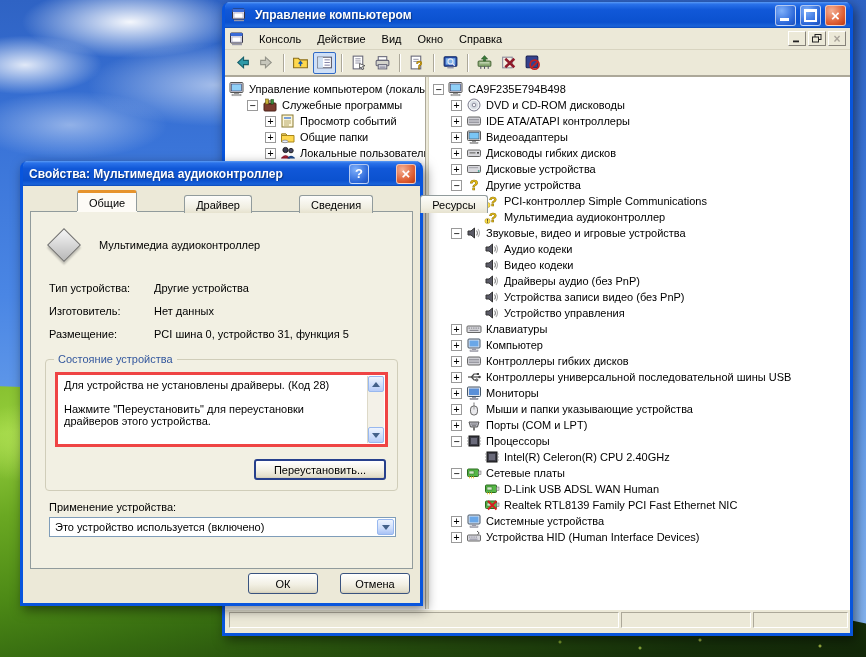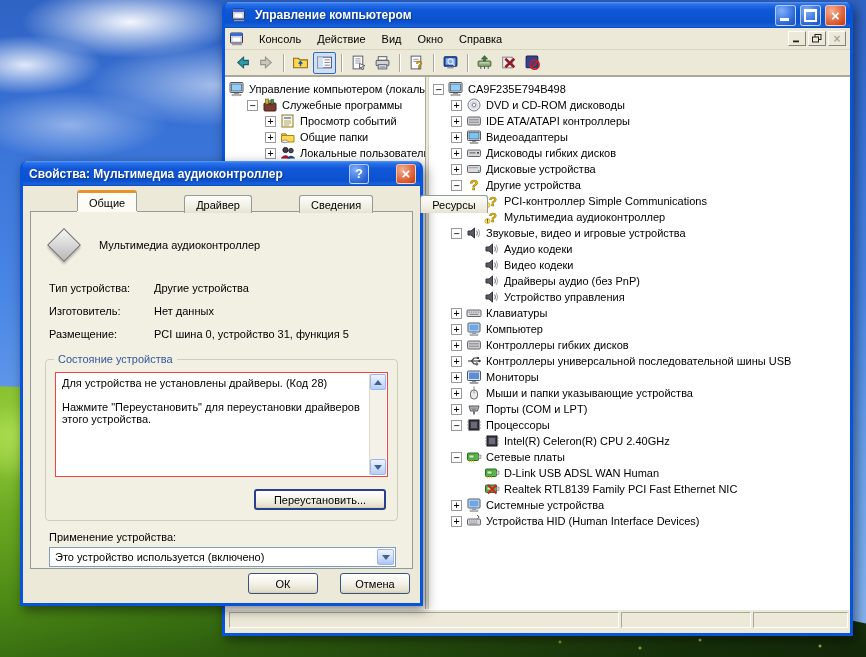--- a/index.html
+++ b/index.html
@@ -101,21 +101,21 @@
     background:linear-gradient(135deg,#f6f6f6,#b8b8b8); border:1px solid #6f6f6f; box-shadow:2px 2px 2px rgba(0,0,0,.2); }
   .dev-name { margin-left:14px; color:#000; }
 
   .fields { margin-left:4px; }
   .field-row { display:flex; height:23px; align-items:flex-start; }
   .field-label { width:105px; flex:none; }
   .field-value { flex:1; }
 
   .groupbox { position:relative; border:1px solid #d0cdb9; border-radius:4px; margin-top:8px; padding:12px 9px 10px; }
   .groupbox-title { position:absolute; top:-7px; left:8px; background:#f2f0e3; padding:0 4px; color:#33579d; }
-  .status-box { position:relative; background:#fff; border:1px solid #ef4444; height:105px; }
+  .status-box { position:relative; background:#fff; border:3px solid #ef4444; height:75px; }
   .status-text { position:absolute; left:0; top:0; right:18px; bottom:0; padding:4px 6px; white-space:pre-line; overflow:hidden; color:#000; }
   .sb { position:absolute; top:1px; right:1px; bottom:1px; width:17px; background:#f3f1e8; border-left:1px solid #ddd9c8; }
   .sb-btn { position:absolute; left:0; width:16px; height:16px; border:1px solid #98b8ef; border-radius:2px;
     background:linear-gradient(180deg,#eef4fe,#cdddfb 60%,#b8cdf8); display:flex; align-items:center; justify-content:center; }
   .sb-up { top:0; } .sb-down { bottom:0; }
   .arr { width:0; height:0; border-left:4px solid transparent; border-right:4px solid transparent; }
   .arr.up { border-bottom:5px solid #44618a; } .arr.down { border-top:5px solid #44618a; }
 
   .xp-btn { height:21px; border:1px solid #39537f; border-radius:3px; padding:0 10px;
     background:linear-gradient(180deg,#ffffff,#f2f0e4 55%,#e3dfcc 90%,#d2cdb8);
@@ -507,20 +507,32 @@
           <div class="tree-row">
             <span class="tree-spacer" style="width: 40px;"></span>
             <span class="expander-ph"></span>
             <span class="tree-icon">
               <svg viewBox="0 0 16 16">
                 <path d="M2 6 L5 6 L8.5 3 L8.5 13 L5 10 L2 10 Z" fill="#5a5a66" stroke="#333"></path>
                 <path d="M10.5 5.5 Q12.5 8 10.5 10.5" fill="none" stroke="#888" stroke-width="1.1"></path>
                 <path d="M12 4 Q15 8 12 12" fill="none" stroke="#aaa" stroke-width="1.1"></path>
               </svg>
             </span>
+            <span class="tree-label">Устройства записи видео (без PnP)</span>
+          </div>
+          <div class="tree-row">
+            <span class="tree-spacer" style="width: 40px;"></span>
+            <span class="expander-ph"></span>
+            <span class="tree-icon">
+              <svg viewBox="0 0 16 16">
+                <path d="M2 6 L5 6 L8.5 3 L8.5 13 L5 10 L2 10 Z" fill="#5a5a66" stroke="#333"></path>
+                <path d="M10.5 5.5 Q12.5 8 10.5 10.5" fill="none" stroke="#888" stroke-width="1.1"></path>
+                <path d="M12 4 Q15 8 12 12" fill="none" stroke="#aaa" stroke-width="1.1"></path>
+              </svg>
+            </span>
             <span class="tree-label">Устройство управления</span>
           </div>
           <div class="tree-row">
             <span class="tree-spacer" style="width: 22px;"></span>
             <span class="expander">+</span>
             <span class="tree-icon">
               <svg viewBox="0 0 16 16">
                 <rect x="1" y="5" width="14" height="6.5" rx="1" fill="#dcdce0" stroke="#666"></rect>
                 <g fill="#8a8a92">
                   <rect x="2.5" y="6.5" width="1.5" height="1.2"></rect>

